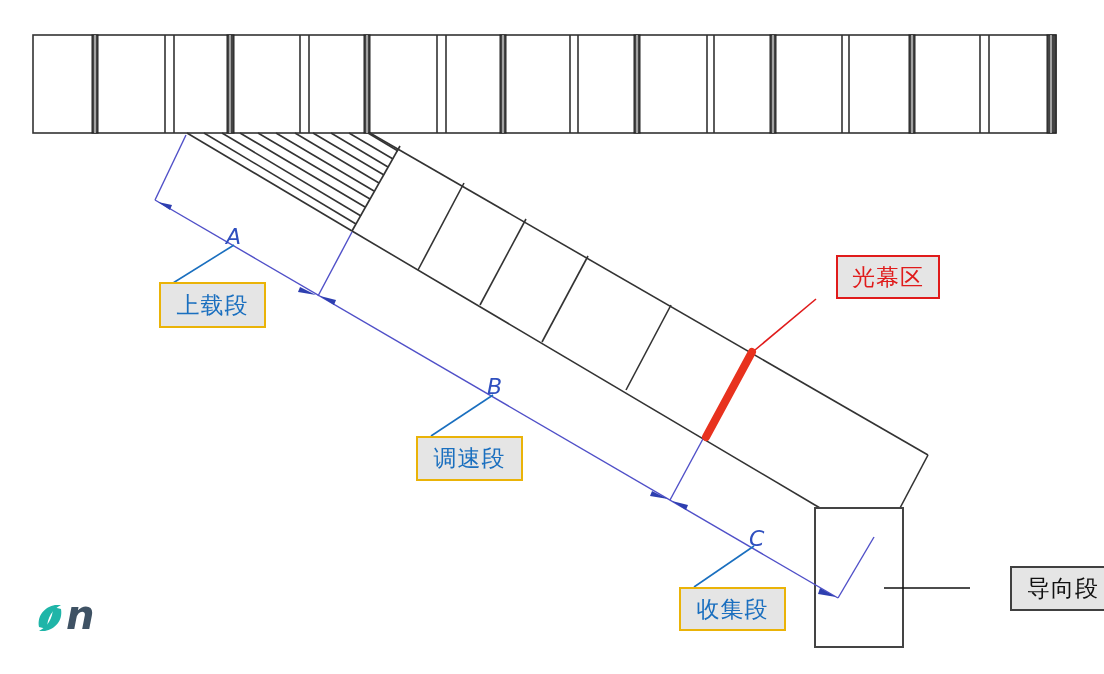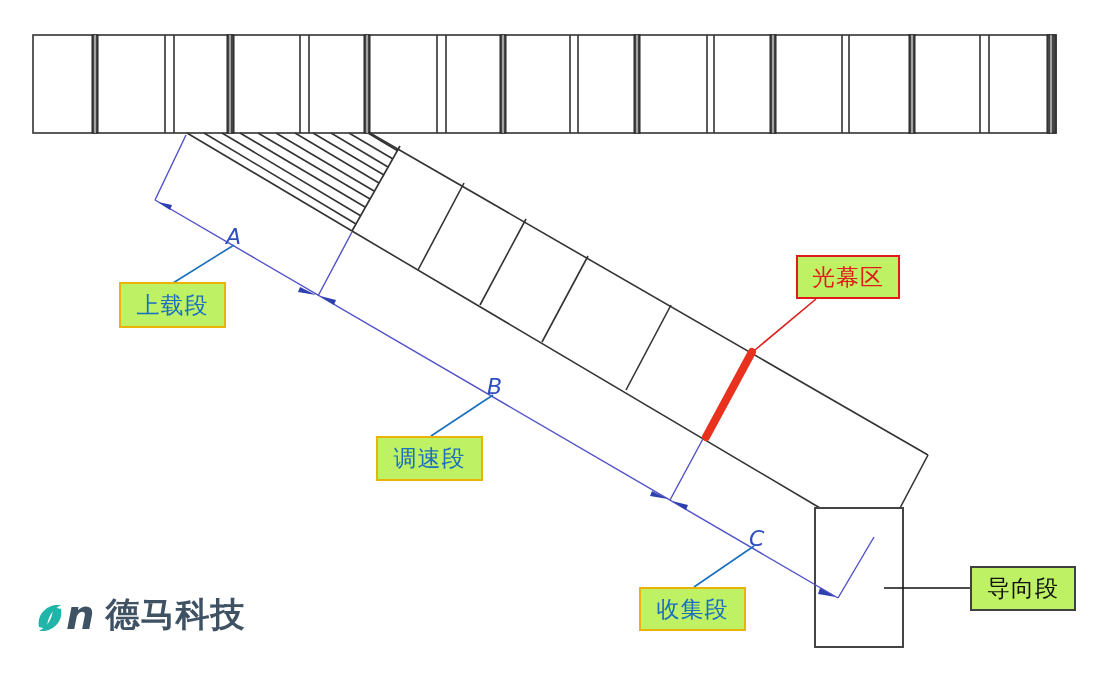--- a/index.html
+++ b/index.html
@@ -1,21 +1,21 @@
 <!DOCTYPE html>
 <html><head>
   <meta charset="utf-8">
   <style>
     html, body { margin: 0; padding: 0; background: #ffffff; }
     body { width: 1104px; height: 674px; position: relative; overflow: hidden; font-family: "DejaVu Sans", sans-serif; }
     #canvas { position: absolute; left: 0; top: 0; width: 1104px; height: 674px; }
     .callout {
-      position: absolute; box-sizing: border-box; background: #bef264;
+      position: absolute; box-sizing: border-box; background: #e5e5e5;
       display: flex; align-items: center; justify-content: center;
-      font-family: "DejaVu Sans", sans-serif; font-size: 23px; letter-spacing: 1px;
+      font-family: "DejaVu Sans", sans-serif; font-size: 23px; letter-spacing: 1px; margin-left: 40px;
     }
     .callout.blue { border: 2px solid #eab308; color: #1a6fbf; }
     .callout.red { border: 2px solid #e01b1b; color: #e01b1b; }
     .callout.black { border: 2px solid #404040; color: #111111; }
     .logo { position: absolute; left: 34px; top: 590px; height: 50px; display: flex; align-items: center; }
     .logo-word { font-family: "DejaVu Sans", sans-serif; font-weight: bold; font-style: italic; font-size: 40px; color: #3f5264; letter-spacing: 1px; display: flex; align-items: center; }
     .logo-o { display: inline-block; width: 30px; height: 34px; margin: 0 1px; position: relative; }
     .logo-cn { font-family: "DejaVu Sans", sans-serif; font-weight: bold; font-size: 34px; color: #3f5264; margin-left: 10px; letter-spacing: 1px; }
     .dimlabel { font-family: "DejaVu Sans", sans-serif; font-size: 22px; fill: #2f4fbf; font-style: italic; }
   </style>
@@ -135,14 +135,13 @@
 <div class="logo">
   <span class="logo-word">
     <span class="logo-o">
       <svg width="30" height="34" viewBox="0 0 30 34">
         <path d="M4 26 C2 14 10 6 20 4 L26 4 C18 8 12 16 12 28 Z" fill="#1fb5a8"></path>
         <path d="M26 8 C28 20 20 28 10 30 L4 30 C12 26 18 18 18 6 Z" fill="#1fb5a8"></path>
       </svg>
     </span>
     <span>n</span>
   </span>
-  <span class="logo-cn">德马科技</span>
 </div>
 
 </body></html>

